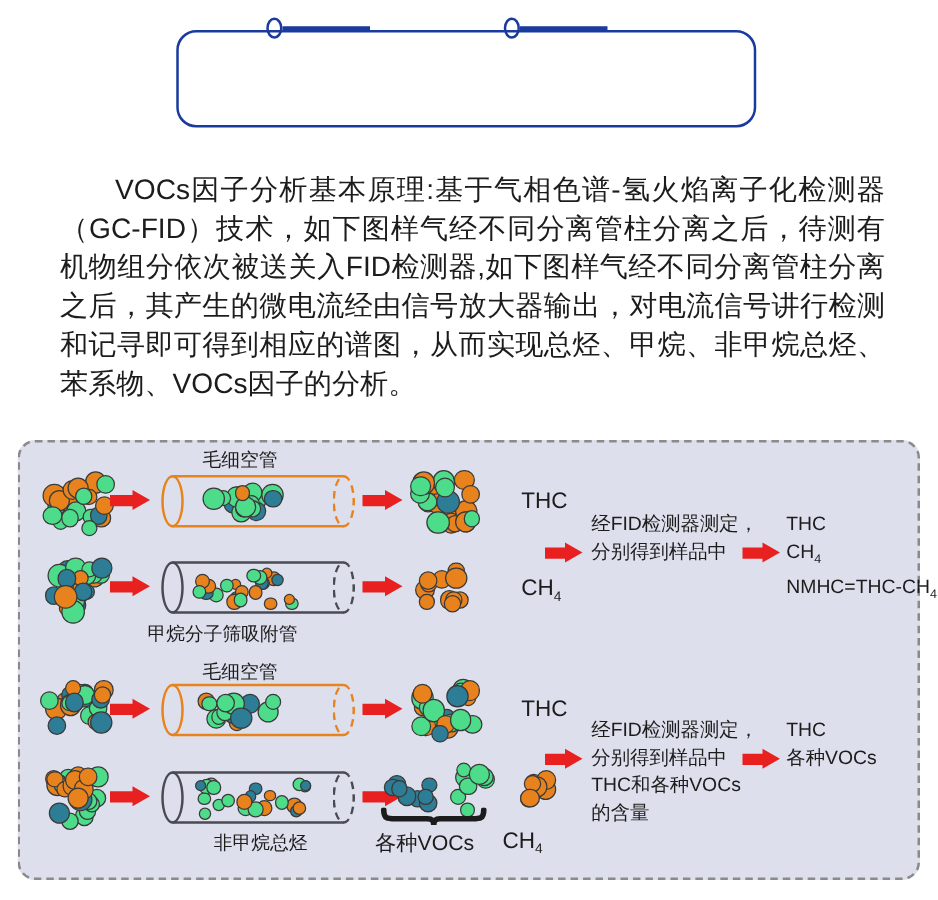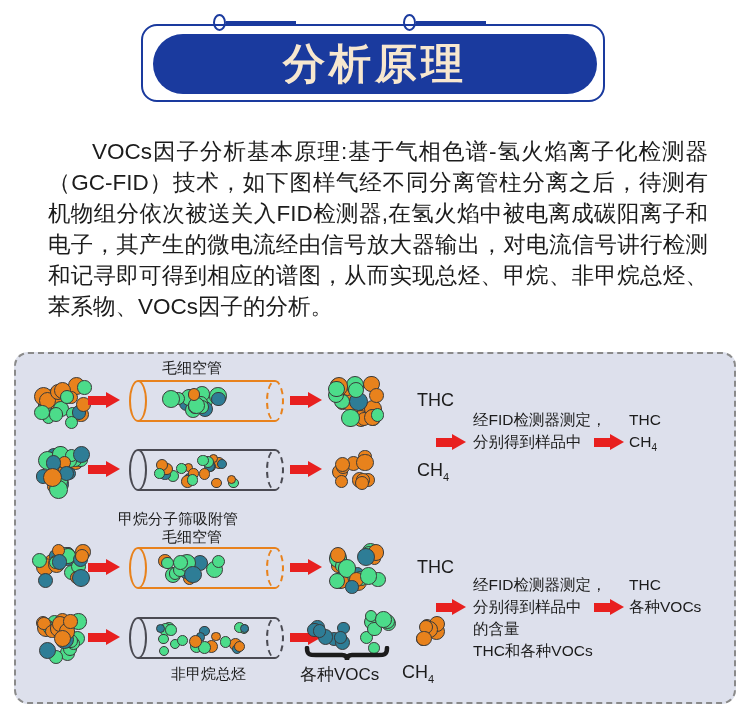--- a/index.html
+++ b/index.html
@@ -124,31 +124,28 @@
 <div id="header-banner">
   <div class="hook" id="hook-left">
     <div class="stem"></div>
     <div class="ring"></div>
   </div>
   <div class="hook" id="hook-right">
     <div class="stem"></div>
     <div class="ring"></div>
   </div>
   <div class="banner-outline"></div>
-  <div class="banner-fill">
-    <span class="banner-title">分析原理</span>
-  </div>
 </div>
 
-<div id="intro-paragraph">VOCs因子分析基本原理:基于气相色谱-氢火焰离子化检测器（GC-FID）技术，如下图样气经不同分离管柱分离之后，待测有机物组分依次被送关入FID检测器,在氢火焰中被电离成碳阳离子和电子，其产生的微电流经由信号放大器输出，对电流信号讲行检测和记寻即可得到相应的谱图，从而实现总烃、甲烷、非甲烷总烃、苯系物、VOCs因子的分析。</div>
+<div id="intro-paragraph">VOCs因子分析基本原理:基于气相色谱-氢火焰离子化检测器（GC-FID）技术，如下图样气经不同分离管柱分离之后，待测有机物组分依次被送关入FID检测器,如下图样气经不同分离管柱分离之后，其产生的微电流经由信号放大器输出，对电流信号讲行检测和记寻即可得到相应的谱图，从而实现总烃、甲烷、非甲烷总烃、苯系物、VOCs因子的分析。</div>
 
 <div id="diagram-panel">
 
   <div class="lbl" style="left:146px;top:5px;">毛细空管</div>
-  <div class="lbl" style="left:102px;top:156px;">甲烷分子筛吸附管</div>
+  <div class="lbl" style="left:102px;top:144px;">甲烷分子筛吸附管</div>
   <div class="lbl" style="left:146px;top:174px;">毛细空管</div>
   <div class="lbl" style="left:155px;top:311px;">非甲烷总烃</div>
 
   <div id="mols-in-1" style="position: absolute; left: 16px; top: 20px; width: 58px; height: 54px;">
       <div class="mol" style="width: 12.3641px; height: 12.3641px; left: 12.6096px; top: 14.6277px; background: rgb(76, 220, 138);"></div>
       <div class="mol" style="width: 15.3558px; height: 15.3558px; left: 36.1037px; top: 3.28991px; background: rgb(232, 130, 28);"></div>
       <div class="mol" style="width: 11.503px; height: 11.503px; left: 9.93786px; top: 33.4752px; background: rgb(76, 220, 138);"></div>
       <div class="mol" style="width: 13.1136px; height: 13.1136px; left: 15.9396px; top: 21.1932px; background: rgb(232, 130, 28);"></div>
       <div class="mol" style="width: 13.3223px; height: 13.3223px; left: 21.3952px; top: 27.1908px; background: rgb(76, 220, 138);"></div>
       <div class="mol" style="width: 11.6489px; height: 11.6489px; left: 33.9671px; top: 32.732px; background: rgb(76, 220, 138);"></div>
@@ -494,31 +491,32 @@
     <div>经FID检测器测定，</div>
     <div>分别得到样品中</div>
   </div>
   <div class="arrow" style="left:578px;top:80px;width:32px;height:17px;">
     <div class="shaft" style="width:18px;"></div>
     <div class="head" style="left:16px;border-left-width:14px;"></div>
   </div>
   <div class="textblock" style="left:613px;top:55px;">
     <div>THC</div>
     <div><span>CH</span><sub>4</sub></div>
+    <div><span>NMHC=THC-CH</span><sub>4</sub></div>
   </div>
 
   <div class="arrow" style="left:420px;top:245px;width:32px;height:17px;">
     <div class="shaft" style="width:18px;"></div>
     <div class="head" style="left:16px;border-left-width:14px;"></div>
   </div>
   <div class="textblock" style="left:457px;top:220px;">
     <div>经FID检测器测定，</div>
     <div>分别得到样品中</div>
+    <div>THC和各种VOCs</div>
     <div>的含量</div>
-    <div>THC和各种VOCs</div>
   </div>
   <div class="arrow" style="left:578px;top:245px;width:32px;height:17px;">
     <div class="shaft" style="width:18px;"></div>
     <div class="head" style="left:16px;border-left-width:14px;"></div>
   </div>
   <div class="textblock" style="left:613px;top:220px;">
     <div>THC</div>
     <div>各种VOCs</div>
   </div>
 

